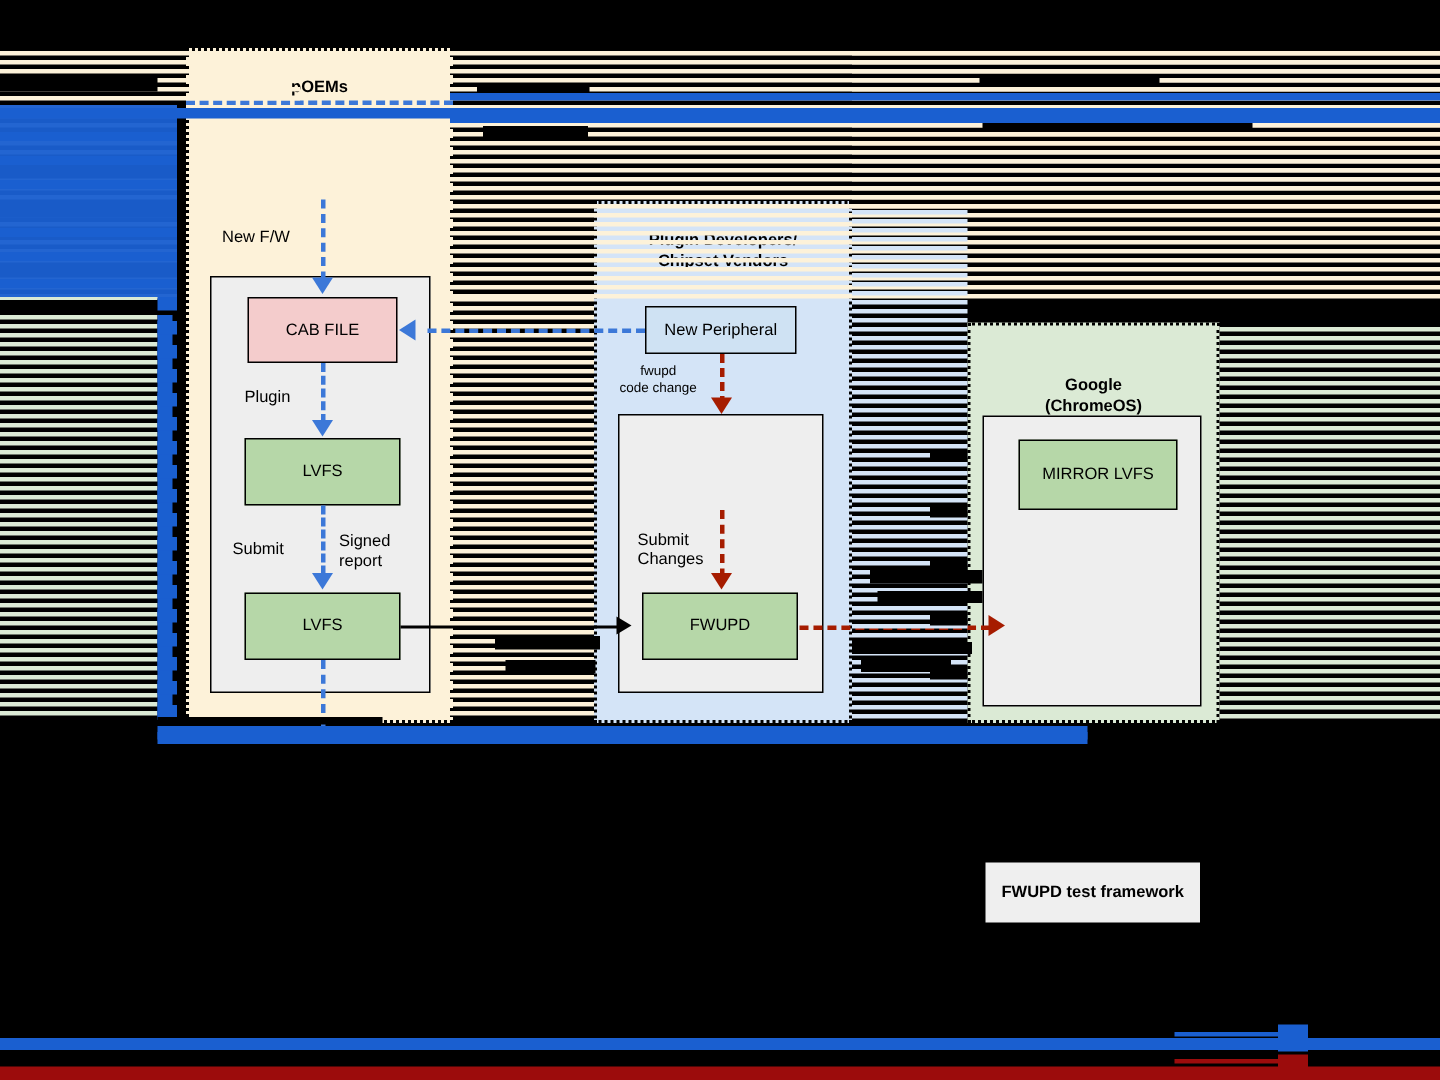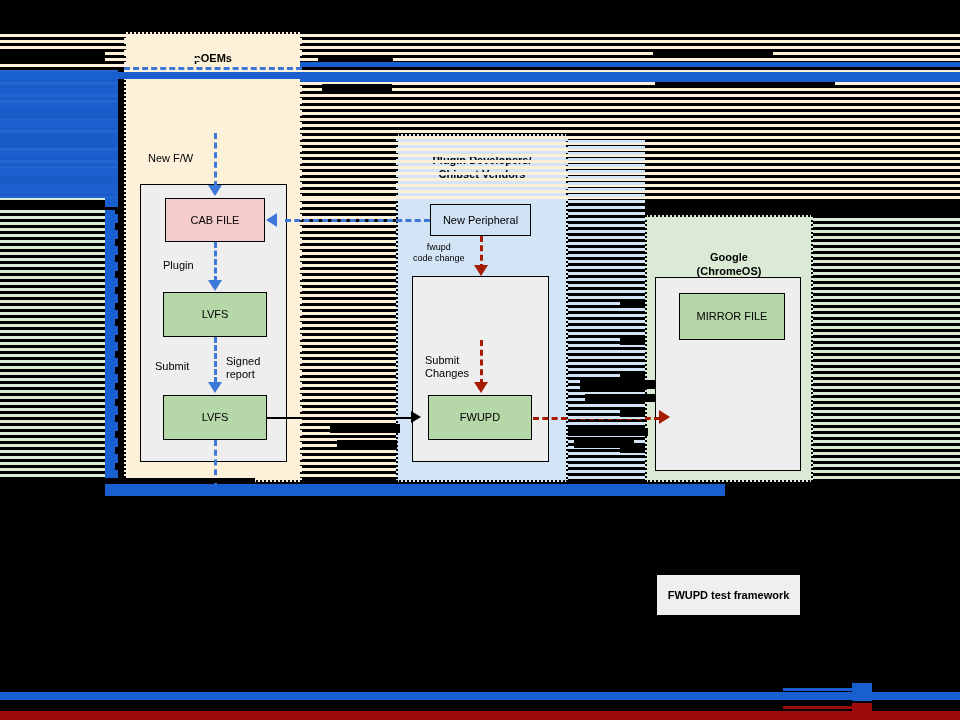--- a/index.html
+++ b/index.html
@@ -217,21 +217,21 @@
     <div class="arrow right-black" style="left:411px; top:411px;"></div>
 
     <div class="swim" style="left:645px; top:215px; width:168px; height:267px; background:#dbead5;">
       <div class="swim-title" style="top:33px; white-space:pre-line;">Google
 (ChromeOS)</div>
     </div>
 
     <div class="inner-panel" style="left:655px; top:277px; width:146px; height:194px;"></div>
 
     <div class="node green" style="left:679px; top:293px; width:106px; height:47px;">
-      <span>MIRROR FILE</span>
+      <span>MIRROR LVFS</span>
     </div>
 
 
     <div class="hline red" style="left:533px; top:417px; width:127px;"></div>
     <div class="arrow right-red" style="left:659px; top:410px;"></div>
 
     <div class="legend-box" style="left:657px; top:575px; width:143px; height:40px;">
       <span>FWUPD test framework</span>
     </div>
   </div>

